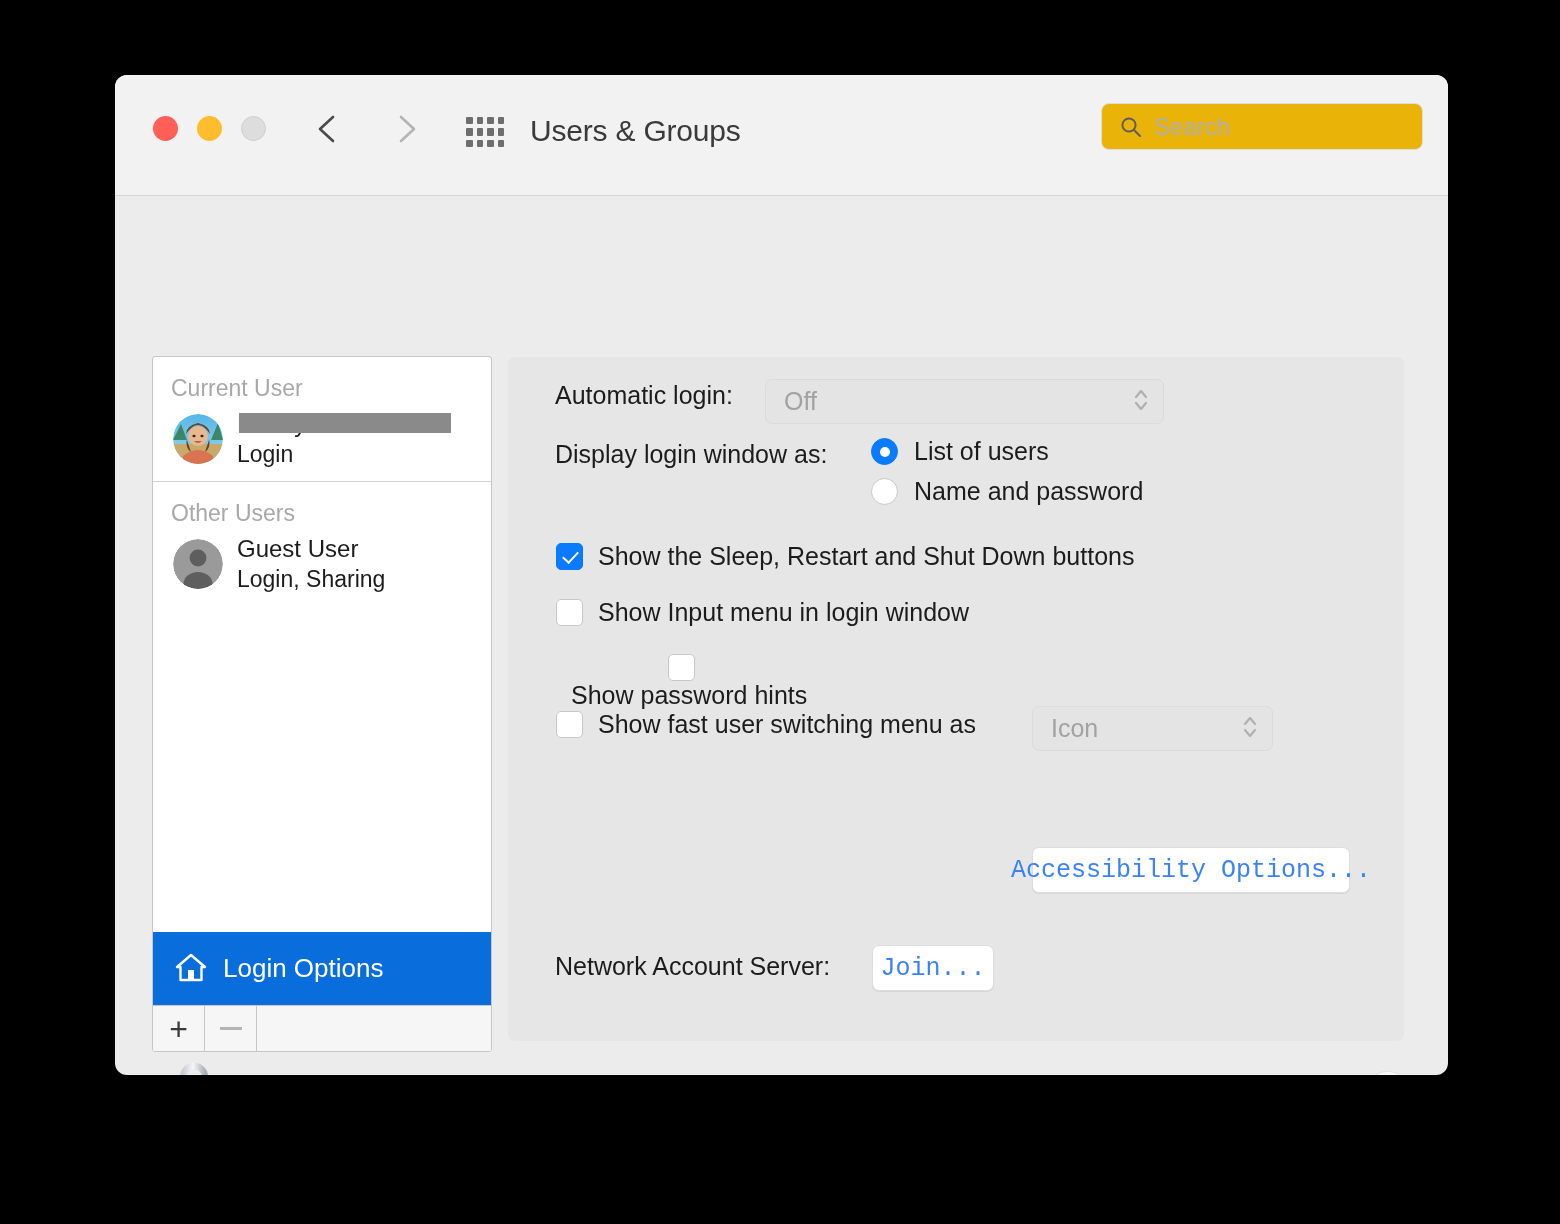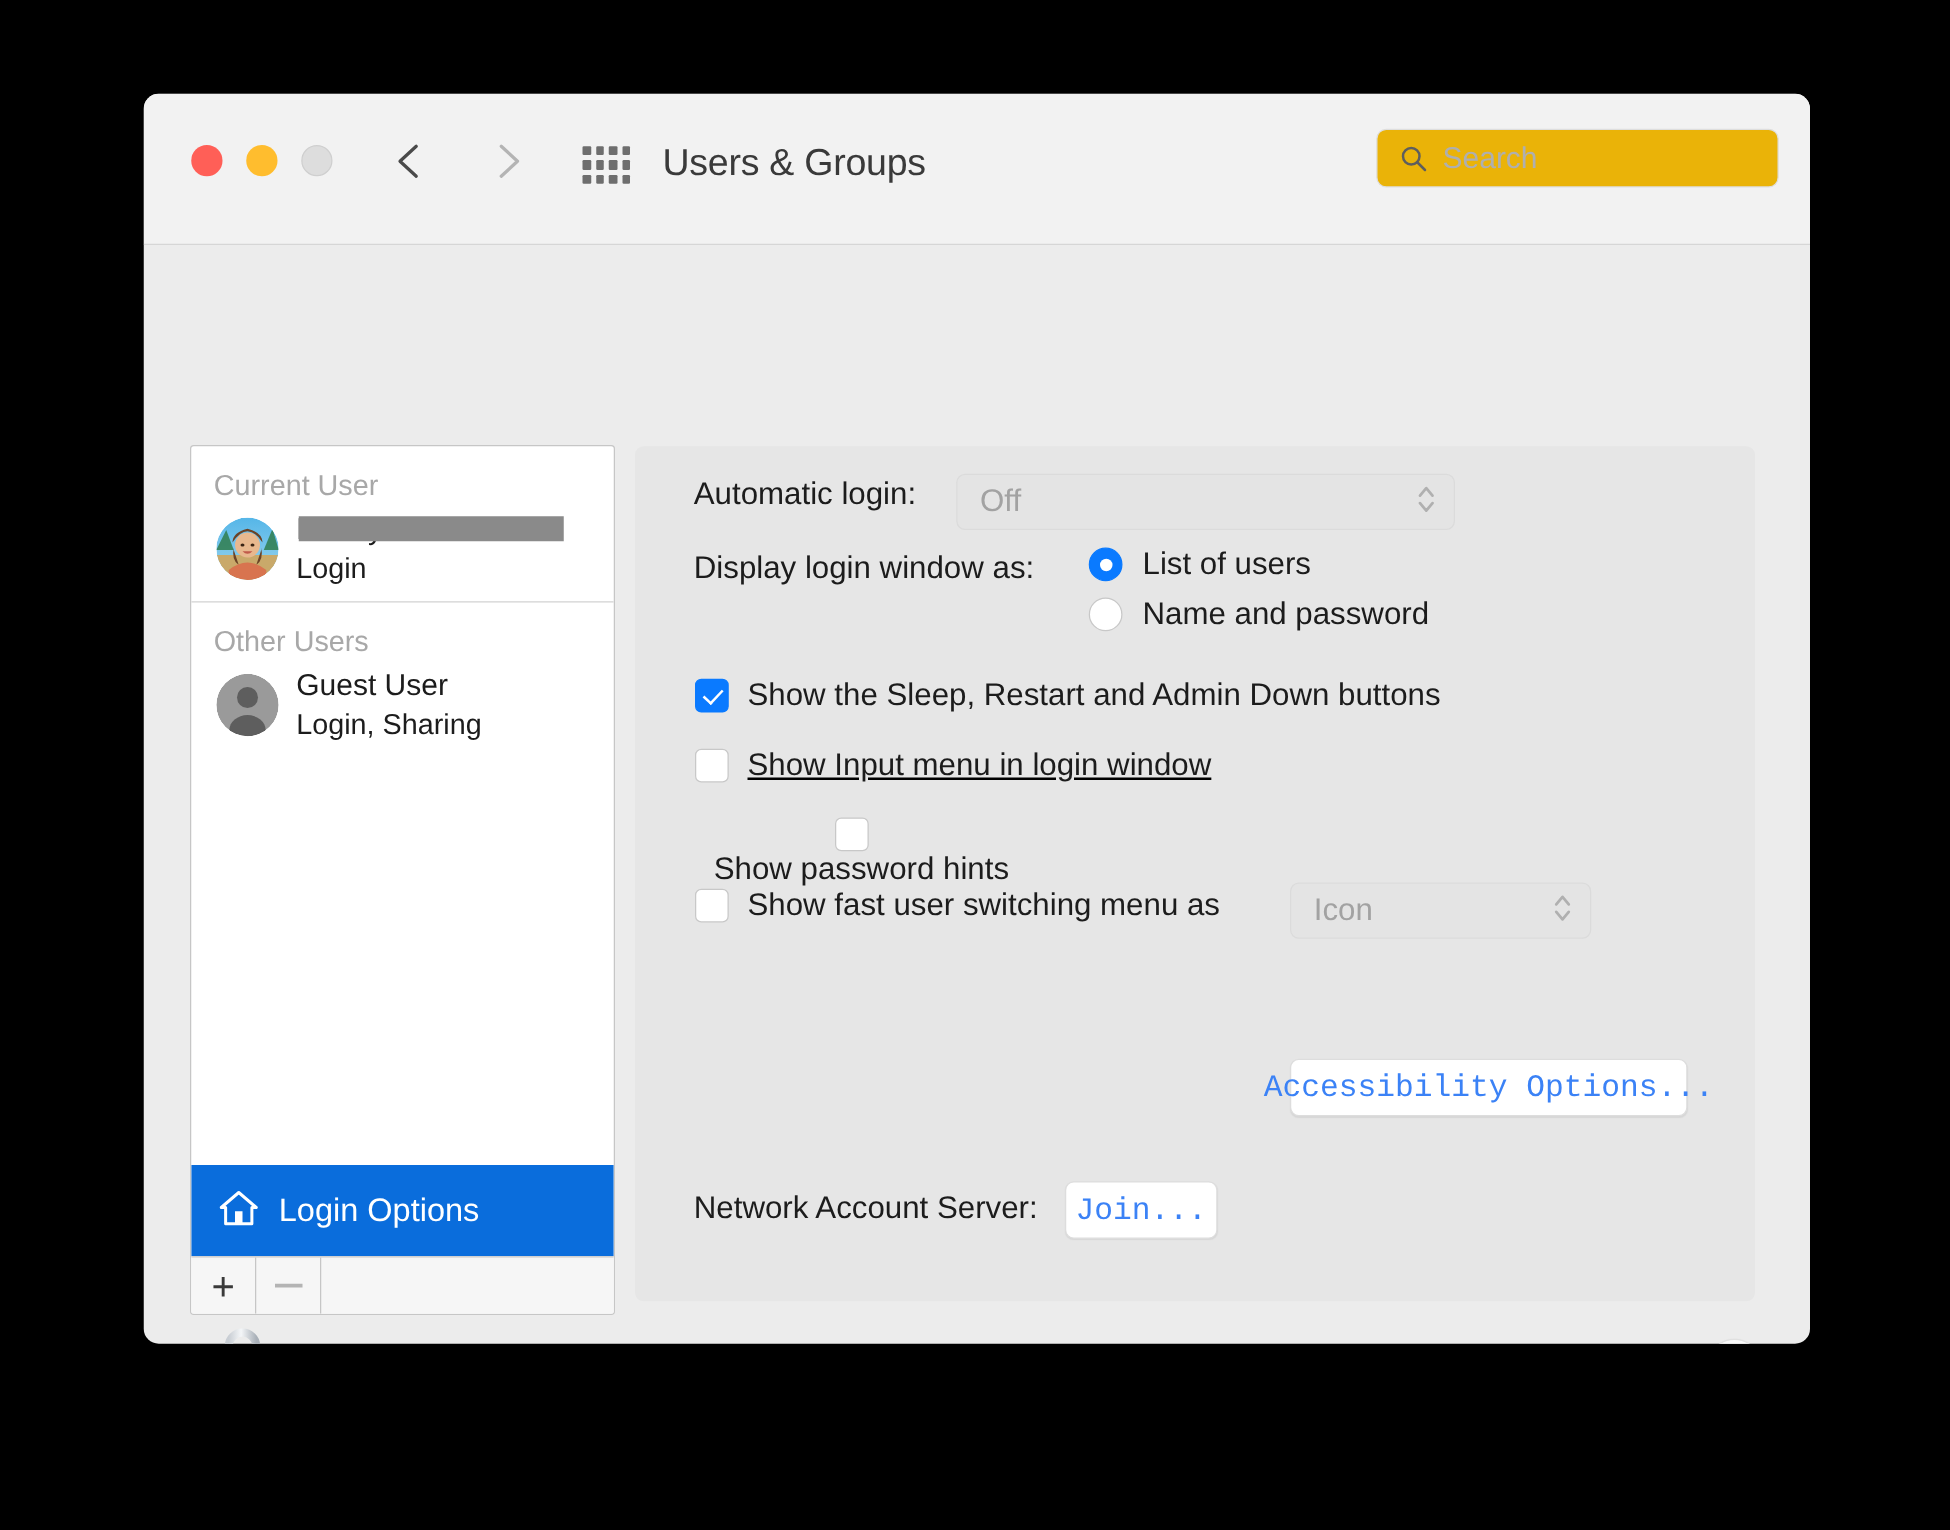--- a/index.html
+++ b/index.html
@@ -390,23 +390,23 @@
         <span class="radio-outer on"></span>
         <span class="radio-label">List of users</span>
       </div>
       <div class="row" style="left:363px; top:120px;">
         <span class="radio-outer"></span>
         <span class="radio-label">Name and password</span>
       </div>
 
       <div class="row" style="left:48px; top:185px;">
         <span class="cb on"></span>
-        <span class="cb-label">Show the Sleep, Restart and Admin Down buttons</span>
-      </div>
-      <div class="row" style="left:48px; top:241px;text-decoration:underline;">
+        <span class="cb-label">Show the Sleep, Restart and Shut Down buttons</span>
+      </div>
+      <div class="row" style="left:48px; top:241px;">
         <span class="cb"></span>
         <span class="cb-label">Show Input menu in login window</span>
       </div>
       <div class="row" style="left:48px; top:297px;flex-direction:column;">
         <span class="cb"></span>
         <span class="cb-label">Show password hints</span>
       </div>
 
       <div class="row" style="left:48px; top:353px;">
         <span class="cb"></span>
@@ -420,21 +420,21 @@
             <polyline points="3,16 8,22 13,16" fill="none" stroke="#B0B0B0" stroke-width="2.2" stroke-linecap="round" stroke-linejoin="round"></polyline>
           </svg>
         </span>
       </div>
 
       <div class="btn" style="position:absolute; left:524px; top:490px; width:318px; height:46px;">Accessibility Options...</div>
 
       <div class="row" style="left:47px; top:595px;">
         <span class="field-label">Network Account Server:</span>
       </div>
-      <div class="btn" style="position:absolute; left:344px; top:588px; width:122px; height:46px;">Join...</div>
+      <div class="btn" style="position:absolute; left:364px; top:588px; width:122px; height:46px;">Join...</div>
     </div>
 
     <div class="lock-area">
       <span>
         <svg viewBox="0 0 52 62" width="52" height="62" aria-hidden="true">
           <defs>
             <linearGradient id="shackle" x1="0" y1="0" x2="1" y2="0">
               <stop offset="0%" stop-color="#C9CED4"></stop>
               <stop offset="45%" stop-color="#F4F6F8"></stop>
               <stop offset="100%" stop-color="#A9B0B8"></stop>

